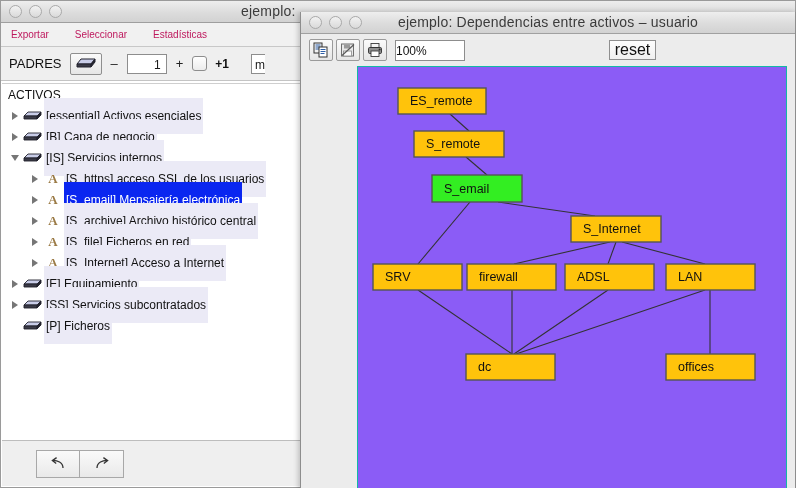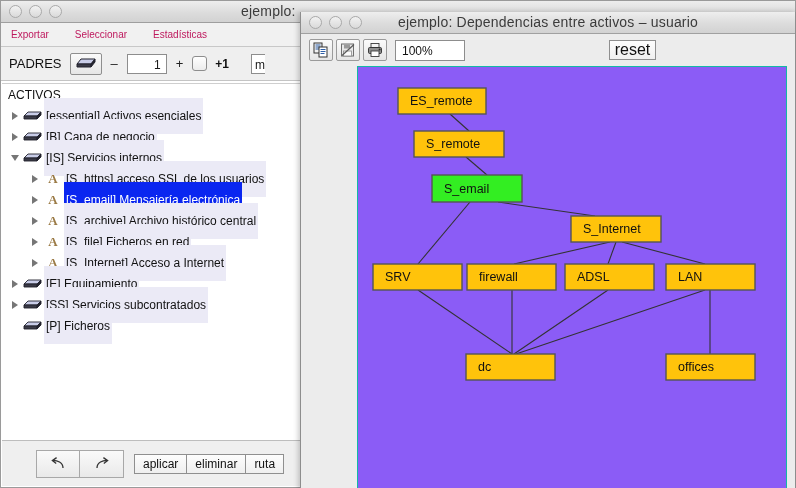--- a/index.html
+++ b/index.html
@@ -259,21 +259,20 @@
     display:flex; align-items:center; justify-content:center;
     box-sizing:border-box;
   }
   .zoom-field {
     margin-left: 5px;
     width: 70px; height: 21px;
     background: #ffffff;
     border: 1px solid #8d8d8d;
     font-size: 12px;
     line-height: 21px;
-    padding-left: 6px;
     box-sizing: border-box;
     color:#111;
   }
   .reset-btn {
     position: absolute;
     left: 308px;
     width: 47px; height: 20px;
     background: linear-gradient(to bottom,#fdfdfd,#f0f0f0);
     border: 1px solid #8f8f8f;
     font-size: 16px;
@@ -480,25 +479,20 @@
       <svg width="18" height="14" viewBox="0 0 18 14">
         <path d="M14 11 C14 5, 8 3.5, 4.2 3.5" stroke="#333" stroke-width="1.3" fill="none"></path>
         <polyline points="7.6,0.6 3.4,3.6 7.2,6.4" stroke="#333" stroke-width="1.3" fill="none"></polyline>
       </svg>
     </div>
     <div class="undo-btn">
       <svg width="18" height="14" viewBox="0 0 18 14">
         <path d="M4 11 C4 5, 10 3.5, 13.8 3.5" stroke="#333" stroke-width="1.3" fill="none"></path>
         <polyline points="10.4,0.6 14.6,3.6 10.8,6.4" stroke="#333" stroke-width="1.3" fill="none"></polyline>
       </svg>
-    </div>
-    <div class="text-btn-group">
-      <span class="text-btn">aplicar</span>
-      <span class="text-btn">eliminar</span>
-      <span class="text-btn">ruta</span>
     </div>
   </div>
 </div>
 
 <div id="front-window">
 
   <div class="titlebar">
     <div class="traffic">
       <span class="dot"></span>
       <span class="dot"></span>

